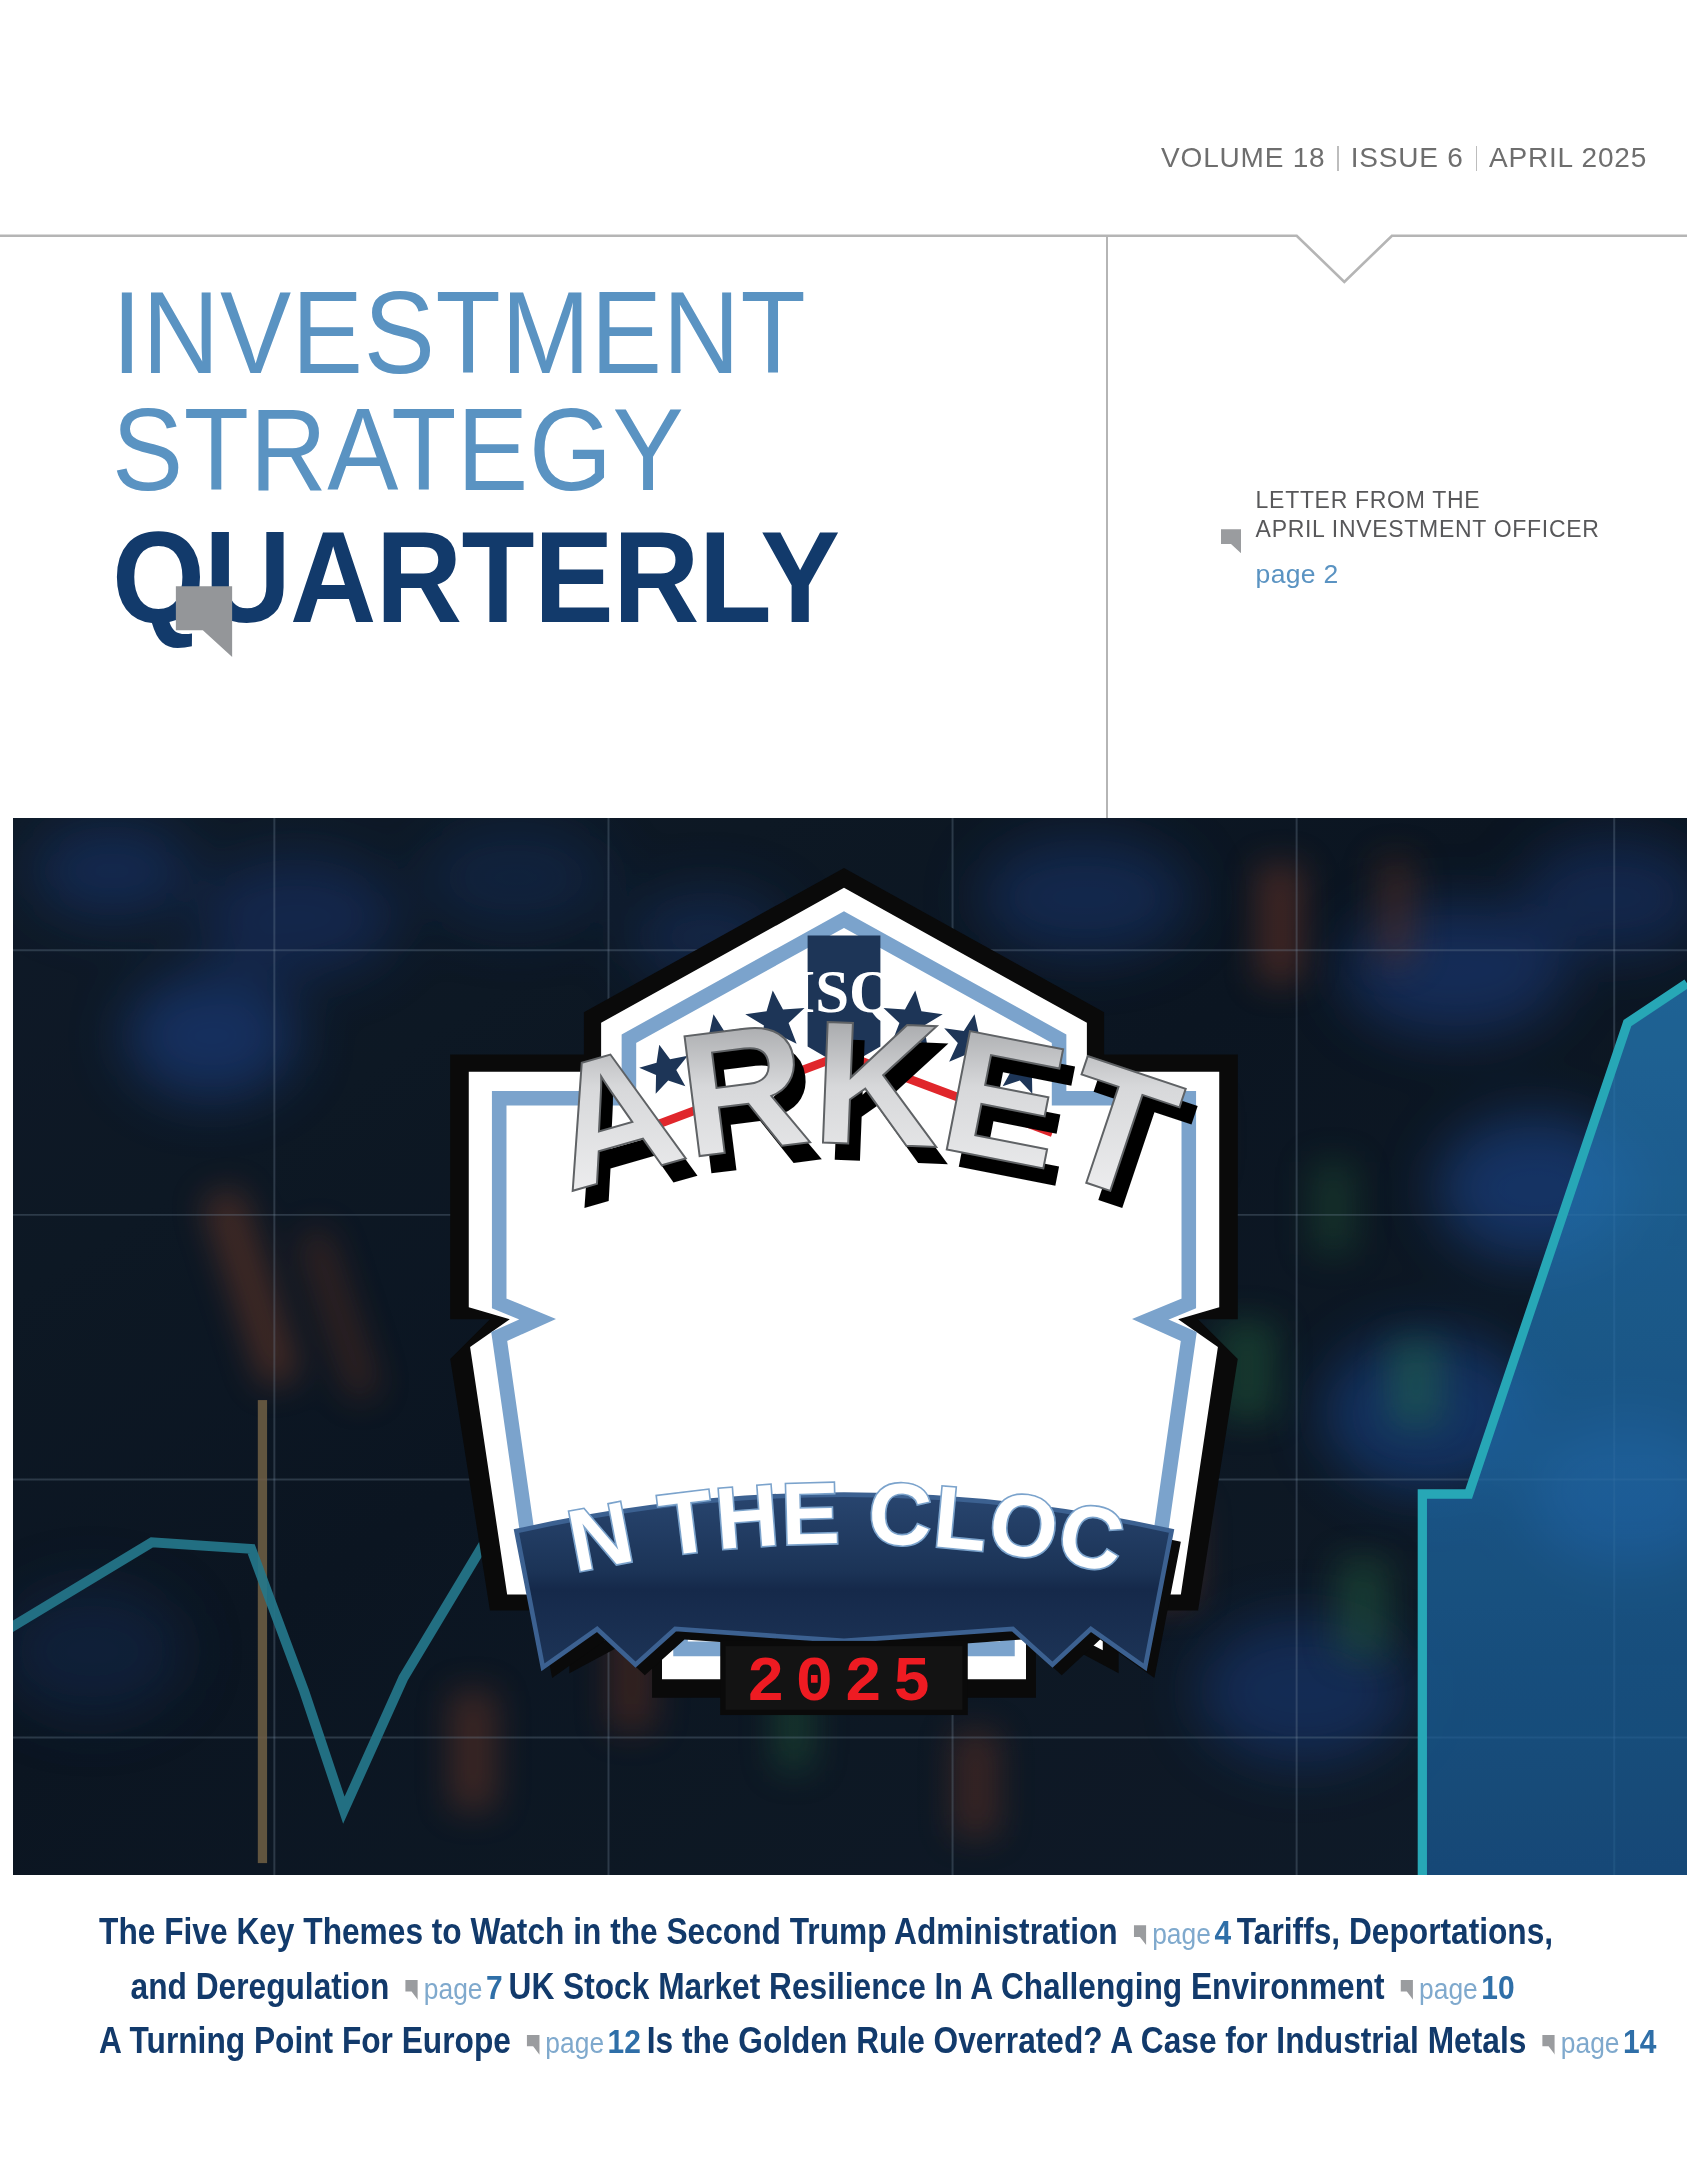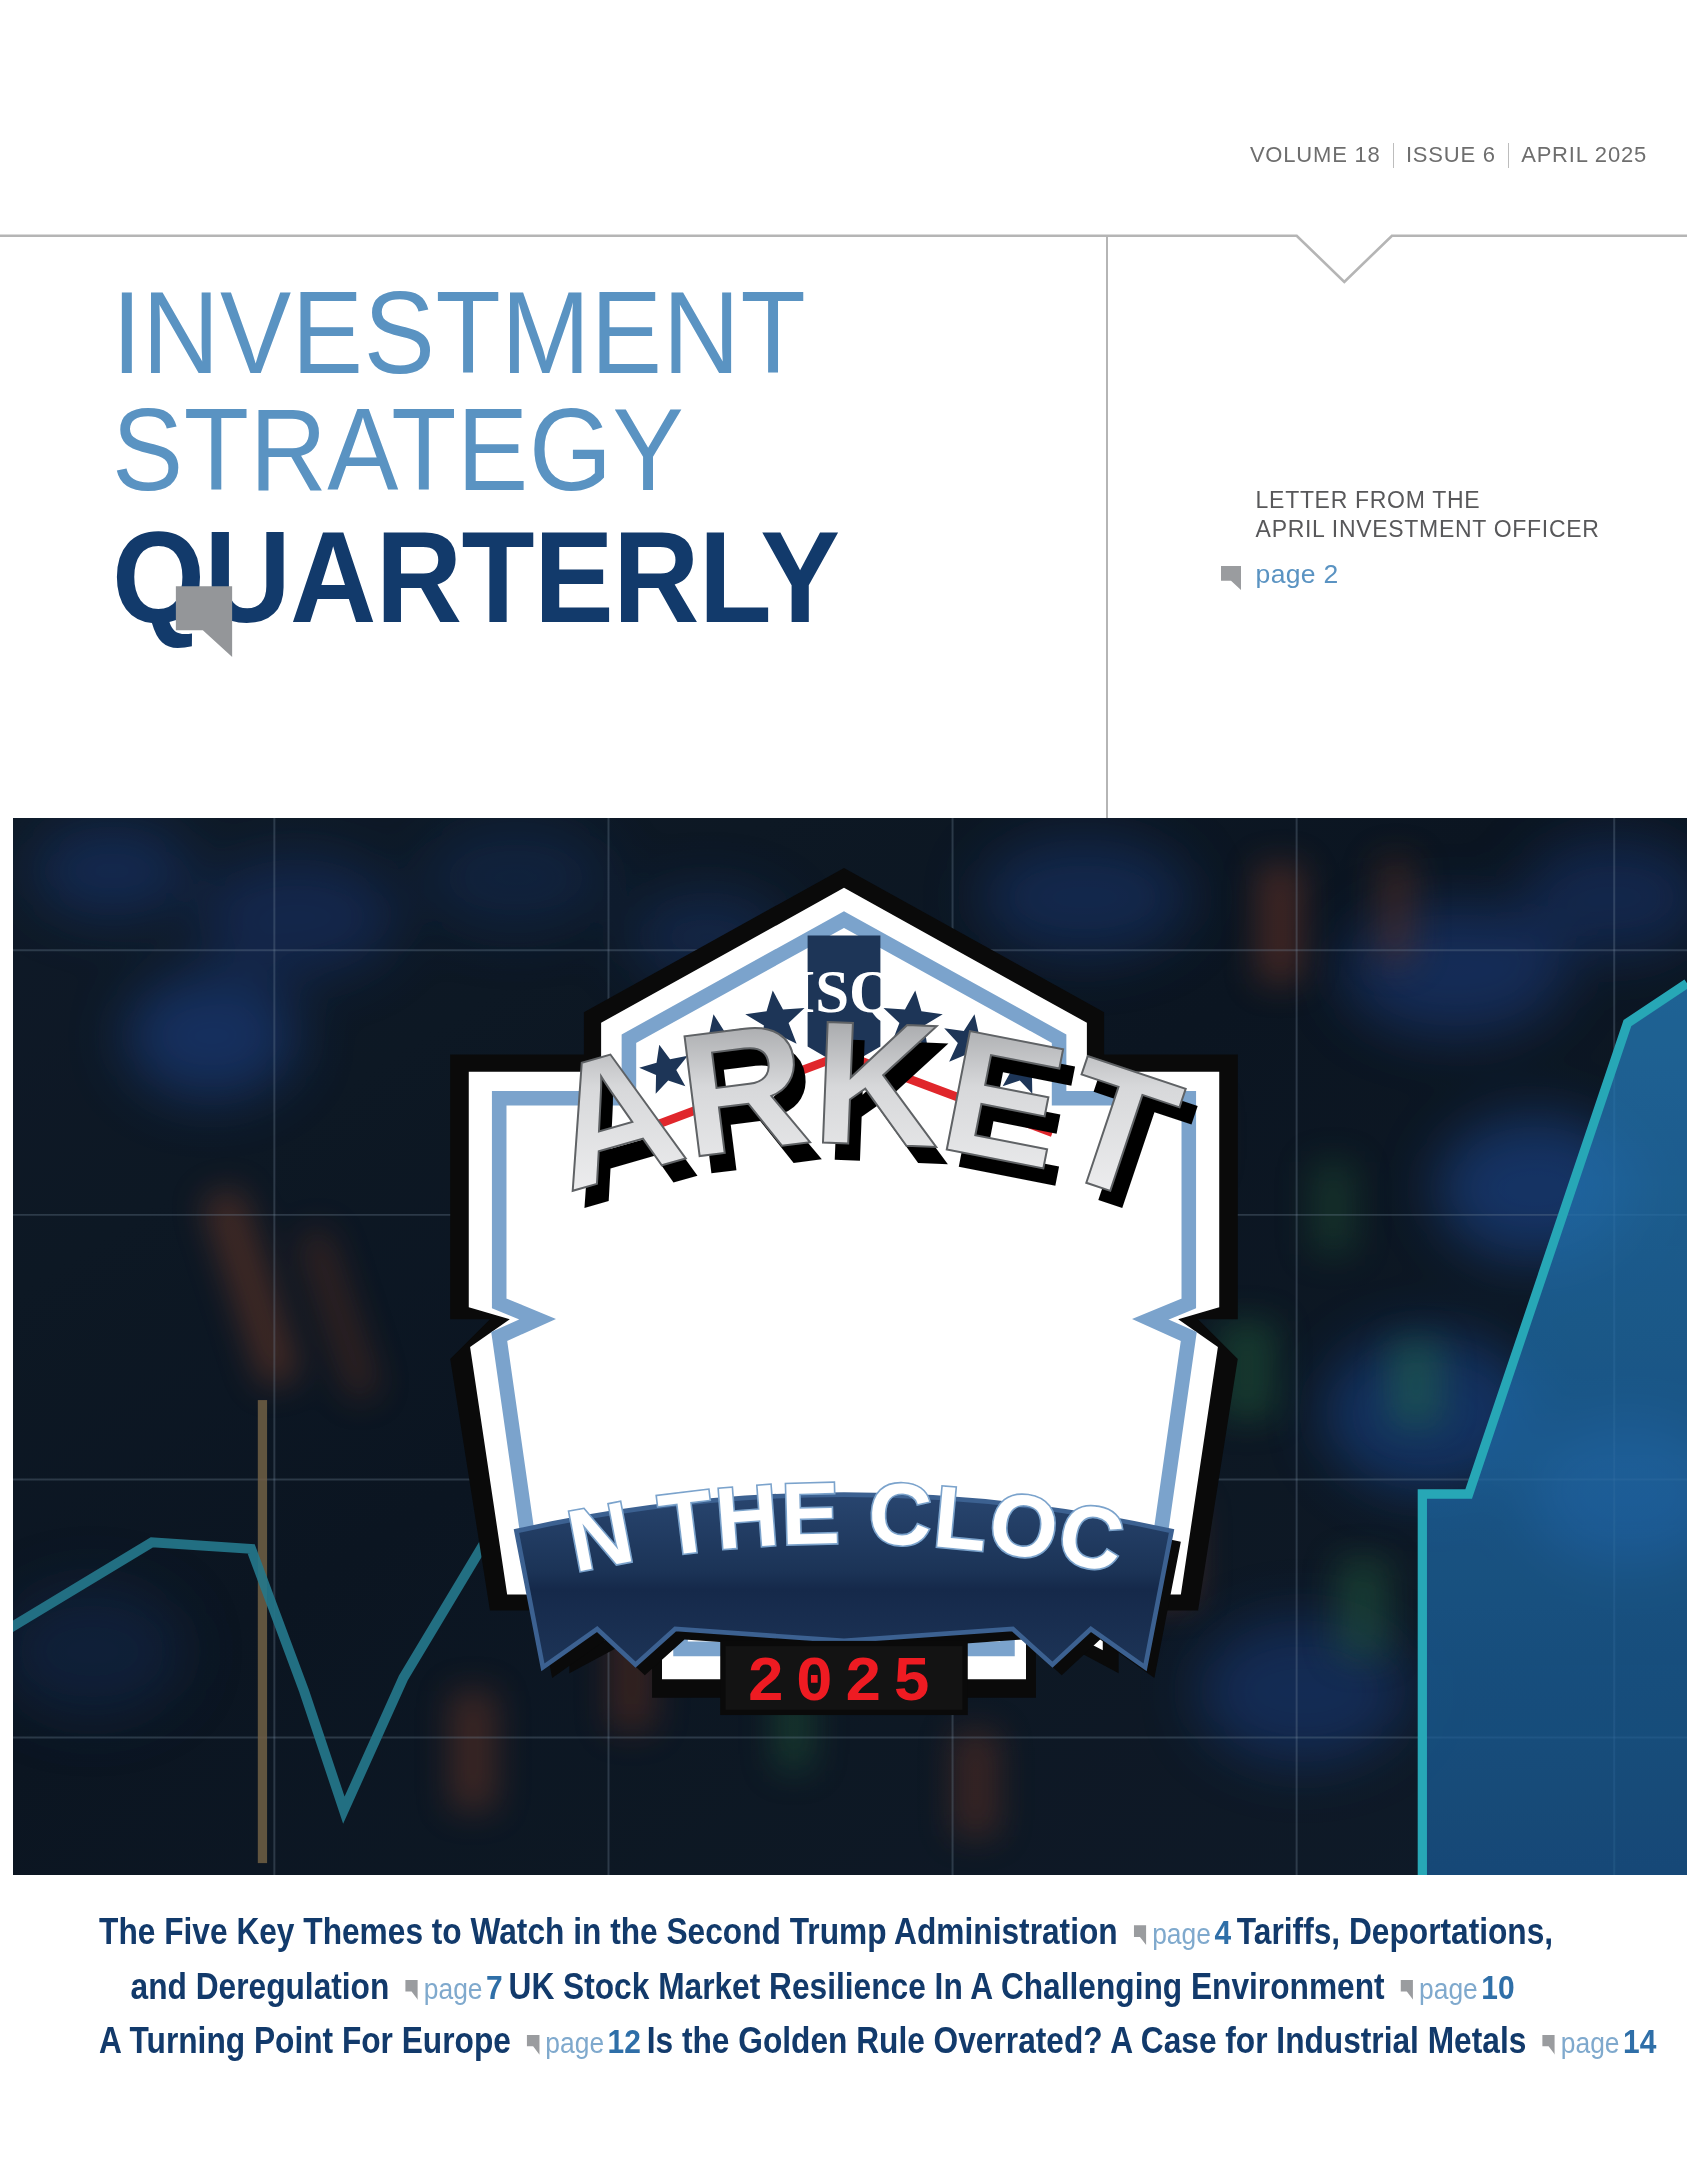--- a/index.html
+++ b/index.html
@@ -9,21 +9,21 @@
     font-family:"Liberation Sans", sans-serif;
     overflow:hidden;
   }
 
   
   .issue-bar{
     position:absolute; top:0; left:0; width:1687px; height:235px;
   }
   .issue-line{
     position:absolute; right:40px; top:142px;
-    font-size:22px; letter-spacing:0.8px; color:#6e6e6e;
+    font-size:28px; letter-spacing:0.8px; color:#6e6e6e;
     font-family:"Liberation Sans", sans-serif;
     display:flex; align-items:center; gap:12px; white-space:nowrap;
   }
   .issue-sep{
     display:inline-block; width:1.3px; height:25px; background:#bdbdbd;
   }
 
   
   .rule-wrap{ position:absolute; top:225px; left:0; width:1687px; height:73px; }
 
@@ -57,21 +57,21 @@
 
   .v-rule{
     position:absolute; left:1106px; top:236px; width:2px; height:582px;
     background:#b5b5b5;
   }
 
   
   .cio{
     position:absolute; left:1221px; top:486px; width:423px;
   }
-  .cio-row{ display:flex; align-items:flex-end; gap:14.6px; }
+  .cio-row{ display:flex; align-items:center; gap:14.6px; }
   .cio-flag{
     width:20px; height:24px; background:#9a9c9f; margin-top:6.6px; flex:none;
     clip-path:polygon(0 0, 100% 0, 100% 100%, 50% 62%, 0 62%);
   }
   .cio-txt{ }
   .cio-l1,.cio-l2{
     color:#58585a; font-size:23px; letter-spacing:0.7px; line-height:1.28;
     white-space:nowrap; font-weight:400;
   }
   .cio-page{

